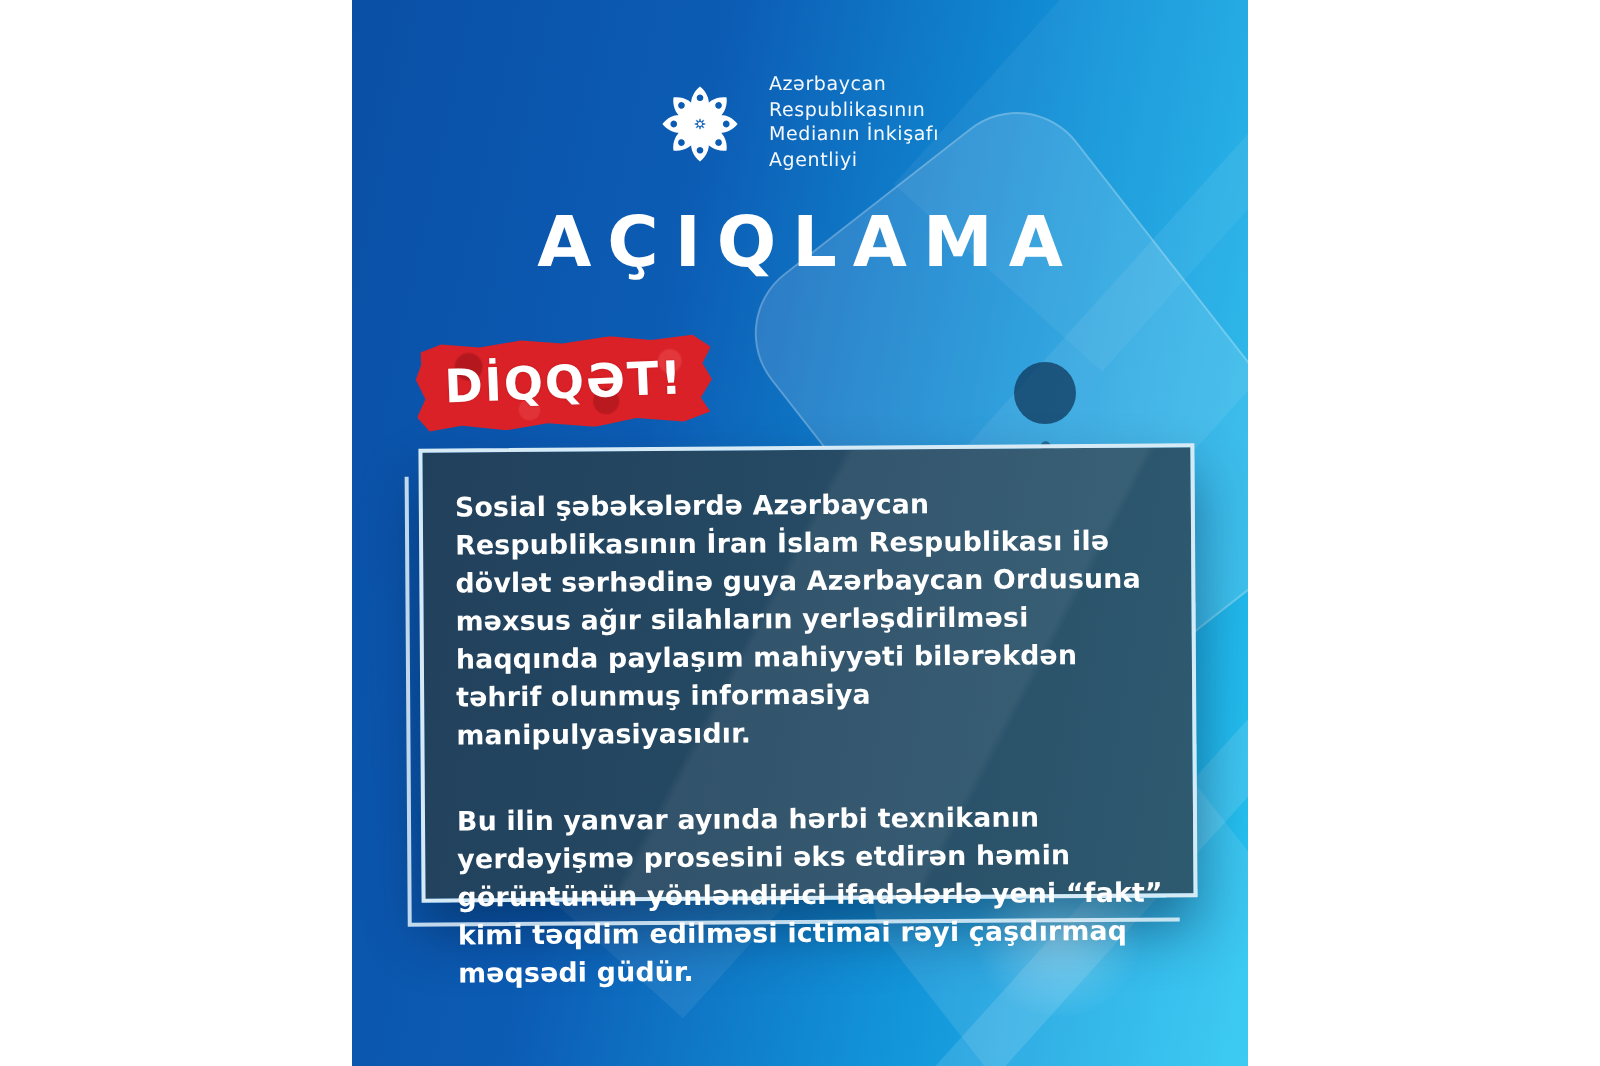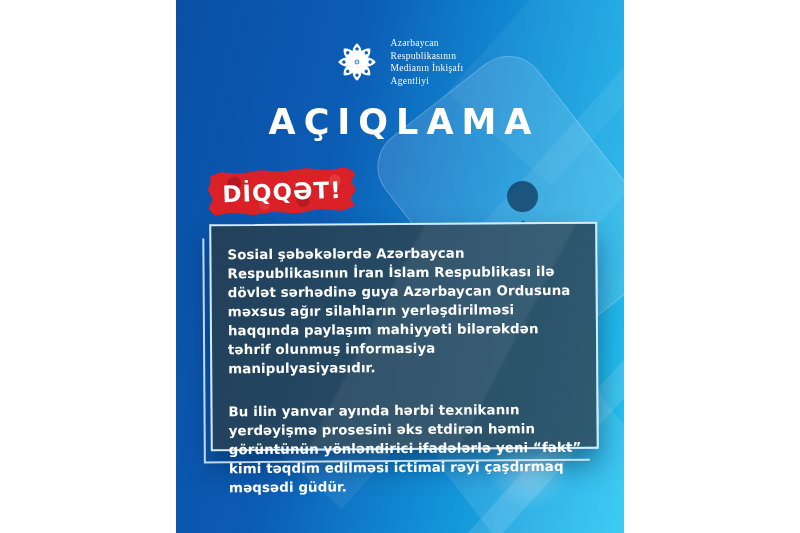--- a/index.html
+++ b/index.html
@@ -59,21 +59,21 @@
   
   .agency {
     position: absolute; top: 37px; left: 0; right: 0;
     display: flex; justify-content: center; align-items: center; gap: 14px;
   }
   .agency-logo svg { display: block; }
   .agency-name {
     color: rgba(255,255,255,0.96);
     font-size: 9.5px; line-height: 12.5px; letter-spacing: 0.3px; font-weight: 500;
   }
-  .agency-name div { white-space: nowrap; font-family: Liberation Serif, serif; }
+  .agency-name div { white-space: nowrap; }
 
   
   .title {
     position: absolute; top: 102px; left: 0; right: 0;
     margin: 0; text-align: center;
     color: #ffffff; font-size: 35px; font-weight: 800;
     letter-spacing: 8px; text-indent: 8px;
   }
 
   

